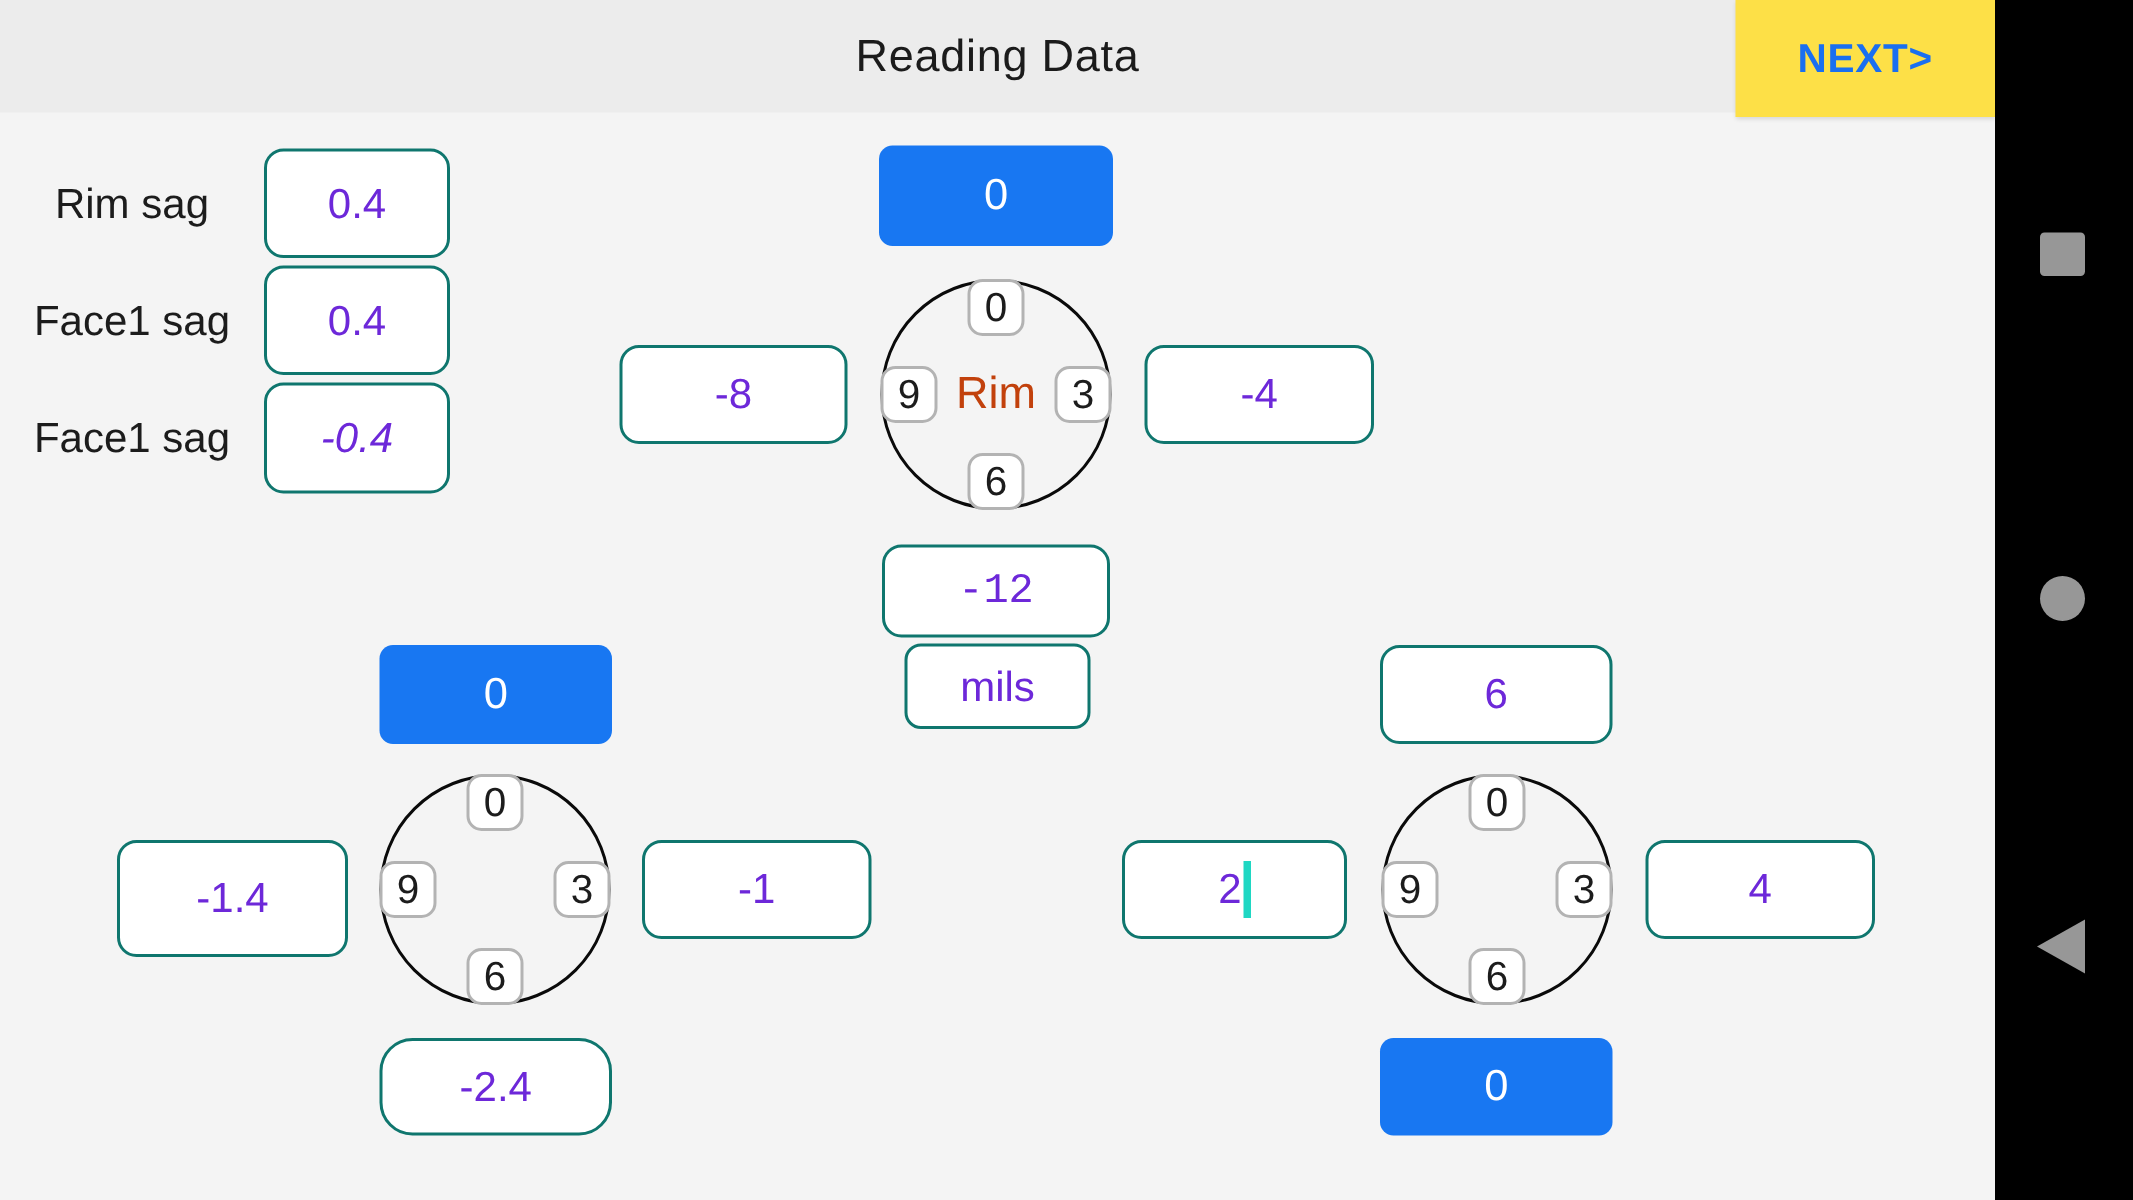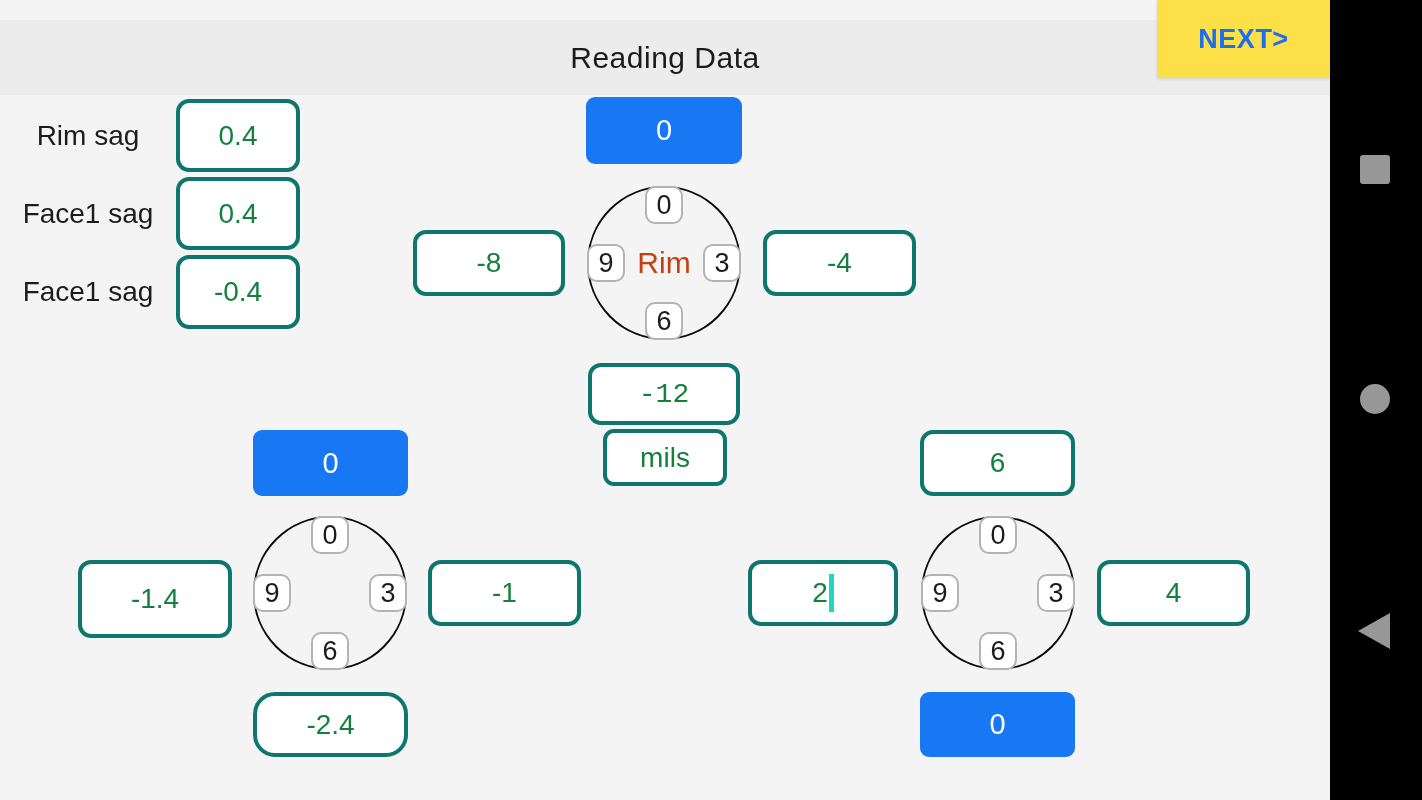--- a/index.html
+++ b/index.html
@@ -2,41 +2,41 @@
 <html><head>
 <meta charset="utf-8">
 <style>
   * { margin:0; padding:0; box-sizing:border-box; }
   html,body { width:1422px; height:800px; overflow:hidden; }
   body { font-family:"Liberation Sans", sans-serif; background:#f4f4f4; }
   .screen { position:relative; width:1422px; height:800px; background:#f4f4f4; }
 
   
   .header { position:absolute; left:0; top:0; width:1330px; height:75px;
-            background:#ececec; display:flex; align-items:center; justify-content:center;margin-top:20px; }
+            background:#ececec; display:flex; align-items:center; justify-content:center; }
   .title { font-size:30px; color:#1b1b1b; letter-spacing:0.5px; }
   .next-panel { position:absolute; left:1157px; top:0; width:173px; height:78px;
                 background:#fde047; display:flex; align-items:center; justify-content:center;
                 box-shadow:0 1px 3px rgba(0,0,0,0.12); }
   .next-label { font-size:27px; font-weight:bold; color:#1a6ff0; letter-spacing:0.5px; cursor:pointer; }
 
   
   .navbar { position:absolute; left:1330px; top:0; width:92px; height:800px; background:#000; }
   .nav-square { position:absolute; left:30px; top:155px; width:30px; height:29px;
                 background:#979797; border-radius:3px; }
   .nav-circle { position:absolute; left:30px; top:384px; width:30px; height:30px;
                 background:#979797; border-radius:50%; }
   .nav-back { position:absolute; left:28px; top:613px; width:0; height:0;
               border-top:18px solid transparent; border-bottom:18px solid transparent;
               border-right:32px solid #979797; }
 
   
-  .field { position:absolute; background:#ffffff; border:4px solid #0f766e; border-radius:13px;
+  .field { position:absolute; background:#ffffff; border:2px solid #0f766e; border-radius:13px;
            display:flex; align-items:center; justify-content:center;
-           font-size:28px; color:#15803d; }
+           font-size:28px; color:#6d28d9; }
   .btn-blue { position:absolute; background:#1877f2; border:none; border-radius:9px;
               display:flex; align-items:center; justify-content:center;
               font-size:29px; color:#ffffff; cursor:pointer; }
   .sag-label { position:absolute; display:flex; align-items:center; justify-content:center;
                font-size:28px; color:#1c1c1c; }
   .dial-circle { position:absolute; width:154px; height:154px; border:2px solid #0a0a0a;
                  border-radius:50%; background:transparent; }
   .dial-center { position:absolute; width:154px; height:154px; display:flex;
                  align-items:center; justify-content:center; font-size:30px; color:#c2410c; }
   .badge { position:absolute; width:38px; height:38px; background:#ffffff;
@@ -57,21 +57,21 @@
     <span class="next-label">NEXT&gt;</span>
   </div>
 
   <div class="sag-label" style="left:0; top:99px; width:176px; height:73px;">Rim sag</div>
   <div class="field" style="left:176px; top:99px; width:124px; height:73px;">0.4</div>
 
   <div class="sag-label" style="left:0; top:177px; width:176px; height:73px;">Face1 sag</div>
   <div class="field" style="left:176px; top:177px; width:124px; height:73px;">0.4</div>
 
   <div class="sag-label" style="left:0; top:255px; width:176px; height:74px;">Face1 sag</div>
-  <div class="field" style="left:176px; top:255px; width:124px; height:74px;">-0.4</div>
+  <div class="field" style="left:176px; top:255px; width:124px; height:74px;font-style:italic;">-0.4</div>
 
   <div class="btn-blue" style="left:586px; top:97px; width:156px; height:67px;">0</div>
 
   <div class="field" style="left:413px; top:230px; width:152px; height:66px;">-8</div>
   <div class="field" style="left:763px; top:230px; width:153px; height:66px;">-4</div>
 
   <div class="dial-circle" style="left:587px; top:186px;"></div>
   <div class="dial-center" style="left:587px; top:186px;">Rim</div>
   <div class="badge" style="left:645px; top:186px;">0</div>
   <div class="badge" style="left:587px; top:244px;">9</div>

